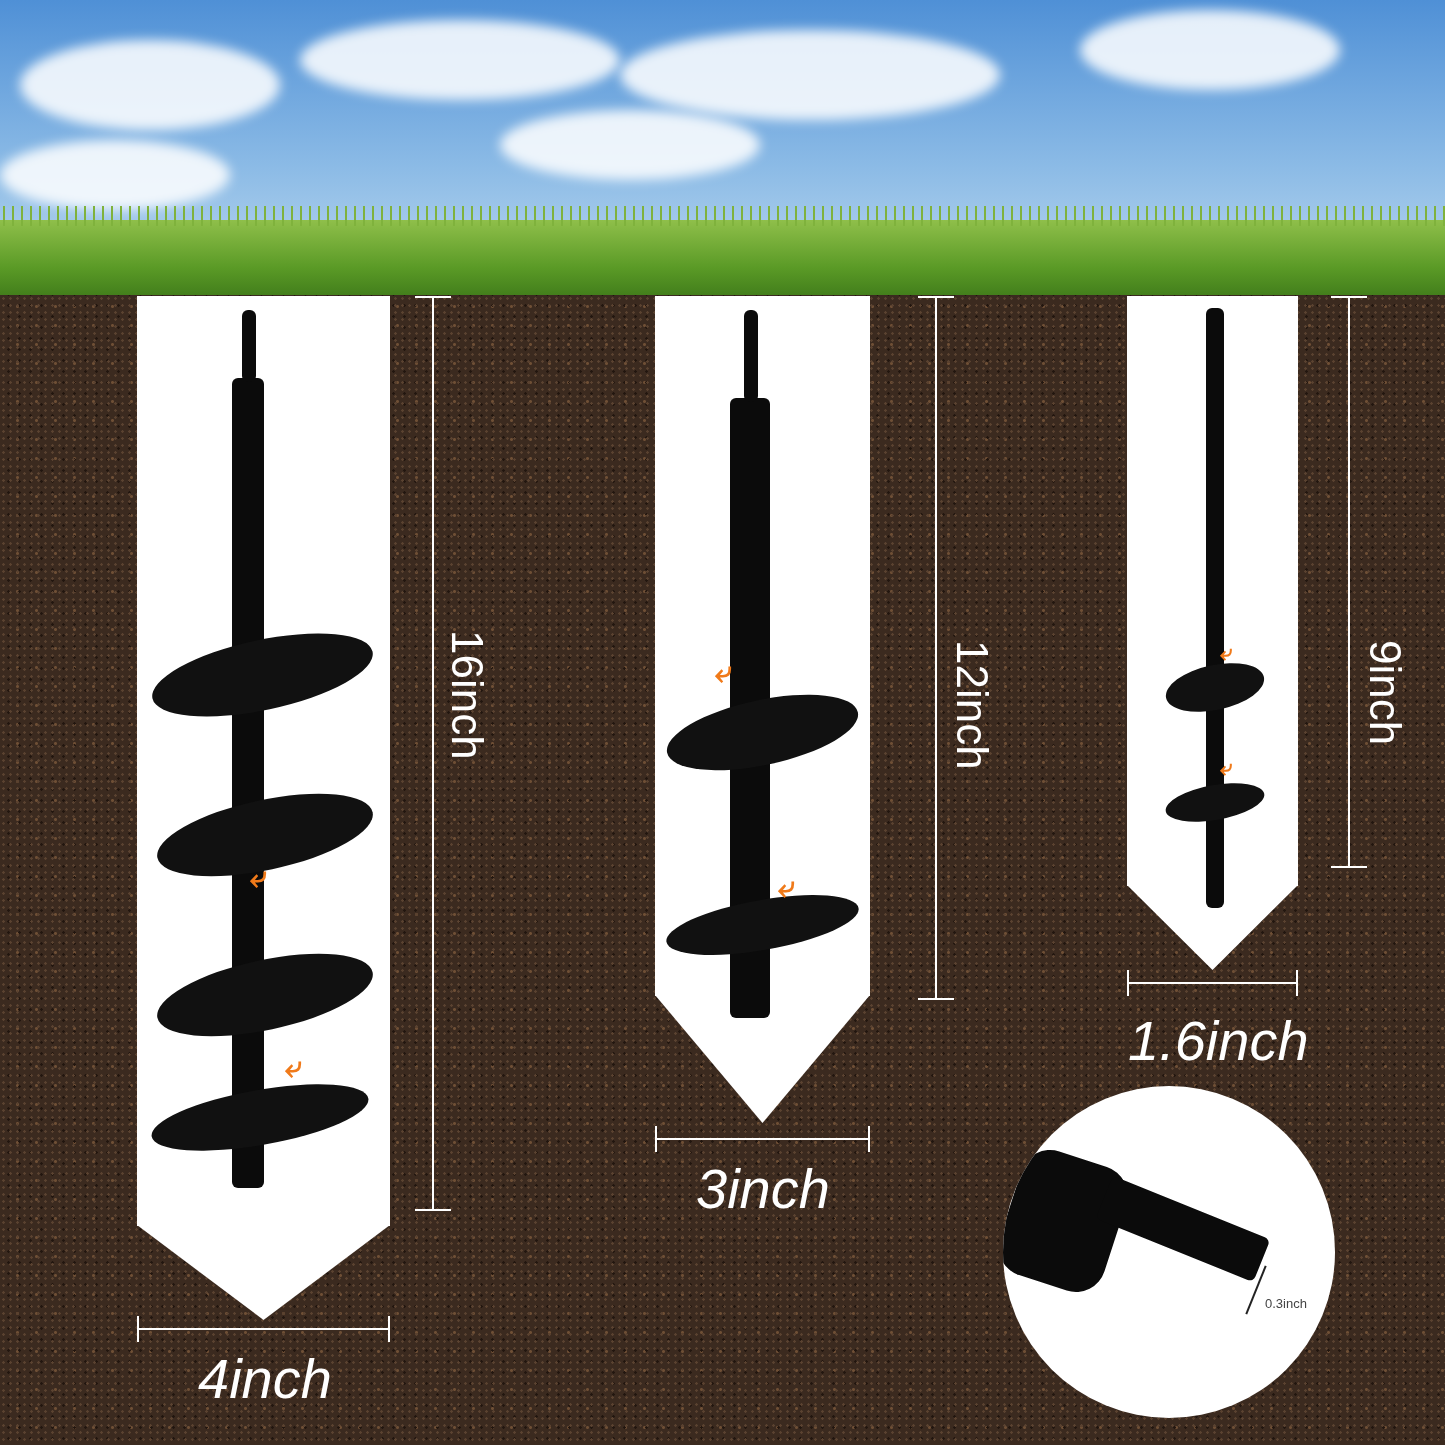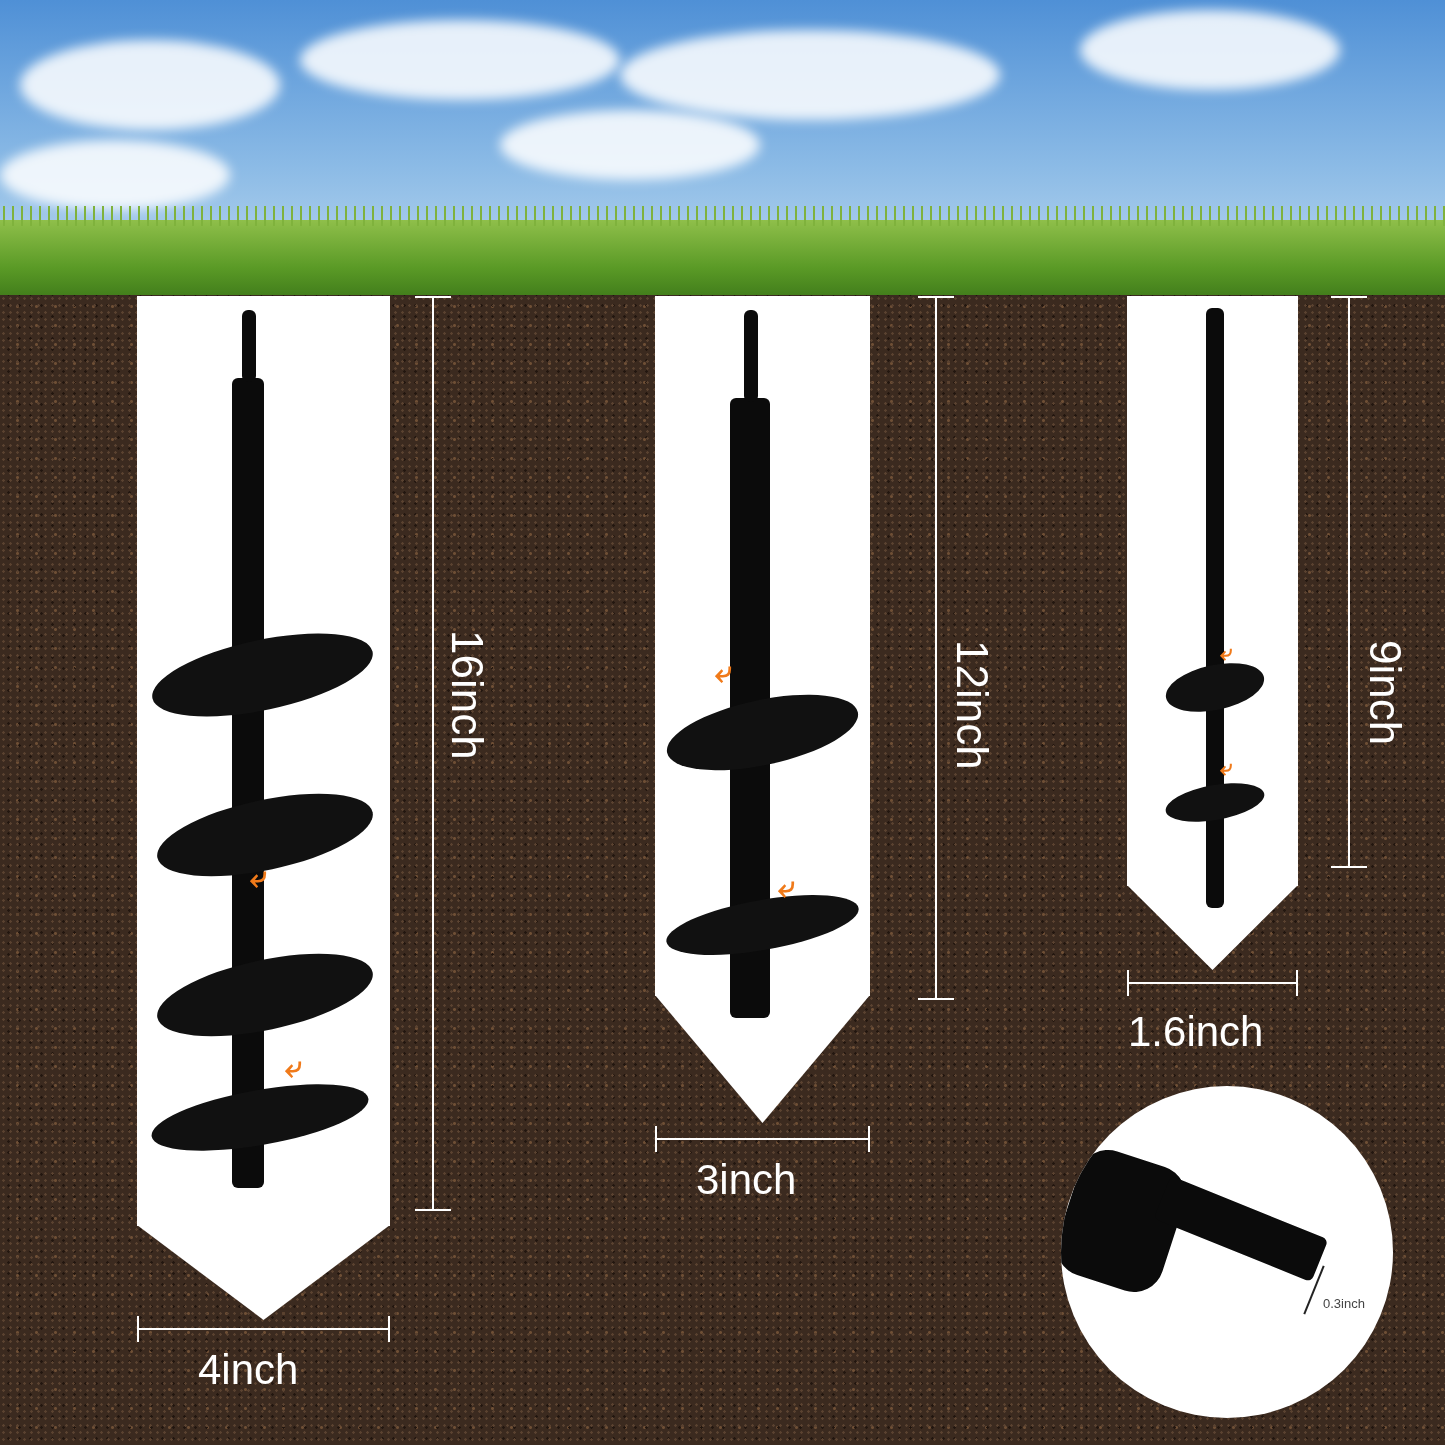--- a/index.html
+++ b/index.html
@@ -9,23 +9,23 @@
   .grass{position:absolute;left:0;top:220px;width:1445px;height:80px;background:linear-gradient(#8fbf4a,#5a9a26 60%,#3f7a1a);}
   .grass:before{content:"";position:absolute;left:0;top:-14px;width:100%;height:20px;background:repeating-linear-gradient(90deg,transparent 0 3px,#7fb23c 3px 5px,transparent 5px 9px);}
   .soil{position:absolute;left:0;top:295px;width:1445px;height:1150px;background:#3b2a1f;
     background-image:radial-gradient(#5a4230 1px,transparent 1.5px),radial-gradient(#22160f 1px,transparent 1.5px),radial-gradient(#6e4f35 1px,transparent 2px);
     background-size:7px 7px,11px 11px,19px 19px;background-position:0 0,3px 5px,8px 2px;}
   .panel{position:absolute;background:#fff;}
   .shaft{position:absolute;background:#0b0b0b;border-radius:6px;}
   .flight{position:absolute;background:#111;border-radius:50%;}
   .arrow{position:absolute;color:#f07a1a;font-size:30px;font-weight:bold;}
   .dim{position:absolute;background:#fff;}
-  .label{position:absolute;color:#fff;font-size:42px;}
+  .label{position:absolute;color:#fff;font-size:56px;font-style:italic;}
   .vlabel{position:absolute;color:#fff;font-size:44px;transform:rotate(90deg);transform-origin:left top;white-space:nowrap;}
-  .circle{position:absolute;left:1061px;top:1086px;width:332px;height:332px;border-radius:50%;background:#fff;overflow:hidden;}
+  .circle{position:absolute;left:1003px;top:1086px;width:332px;height:332px;border-radius:50%;background:#fff;overflow:hidden;}
 </style>
 </head>
 <body>
 
 <div class="sky">
   <div class="cloud" style="left:20px;top:40px;width:260px;height:90px;"></div>
   <div class="cloud" style="left:300px;top:20px;width:320px;height:80px;"></div>
   <div class="cloud" style="left:620px;top:30px;width:380px;height:90px;"></div>
   <div class="cloud" style="left:500px;top:110px;width:260px;height:70px;"></div>
   <div class="cloud" style="left:1080px;top:10px;width:260px;height:80px;"></div>

